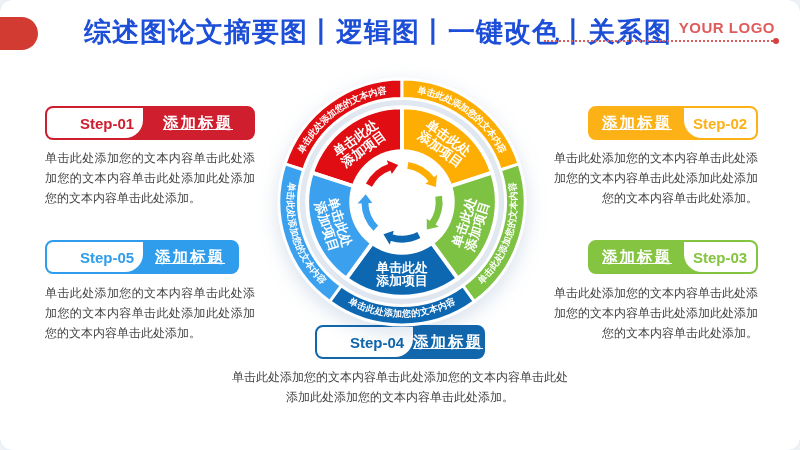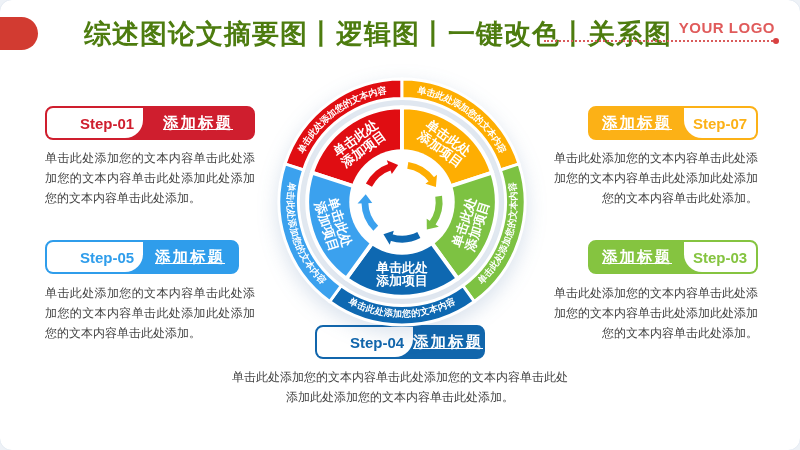--- a/index.html
+++ b/index.html
@@ -45,32 +45,32 @@
   .wheel{position:absolute;left:277px;top:77px;width:250px;height:250px;}
   .wheel svg{filter:drop-shadow(0 7px 10px rgba(40,90,150,.18));}
   svg text{font-family:"Liberation Sans",sans-serif;}
 </style>
 </head>
 <body>
 
 <div class="slide">
 
   <div class="accent-pill" style="background: rgb(210, 59, 49);"></div>
-  <div class="page-title" style="color: #4d7c0f;">综述图论文摘要图丨逻辑图丨一键改色丨关系图</div>
+  <div class="page-title" style="color: #1d4ed8; font-family: Liberation Mono, monospace;">综述图论文摘要图丨逻辑图丨一键改色丨关系图</div>
   <div class="logo" style="color: rgb(224, 91, 91);">YOUR LOGO</div>
   <div class="dotline">
     <span class="enddot"></span>
   </div>
 
   <div class="step-box tab-left pos-box-lt" style="--c:#cf1e2e">
     <div class="tab">Step-01</div>
     <div class="ttl">添加标题</div>
   </div>
   <div class="step-box tab-right pos-box-rt" style="--c:#fcb116">
-    <div class="tab">Step-07</div>
+    <div class="tab">Step-02</div>
     <div class="ttl">添加标题</div>
   </div>
   <div class="step-box tab-right pos-box-rb" style="--c:#85c440">
     <div class="tab">Step-03</div>
     <div class="ttl">添加标题</div>
   </div>
   <div class="step-box tab-left pos-box-bc" style="--c:#1166ac">
     <div class="tab">Step-04</div>
     <div class="ttl">添加标题</div>
   </div>

